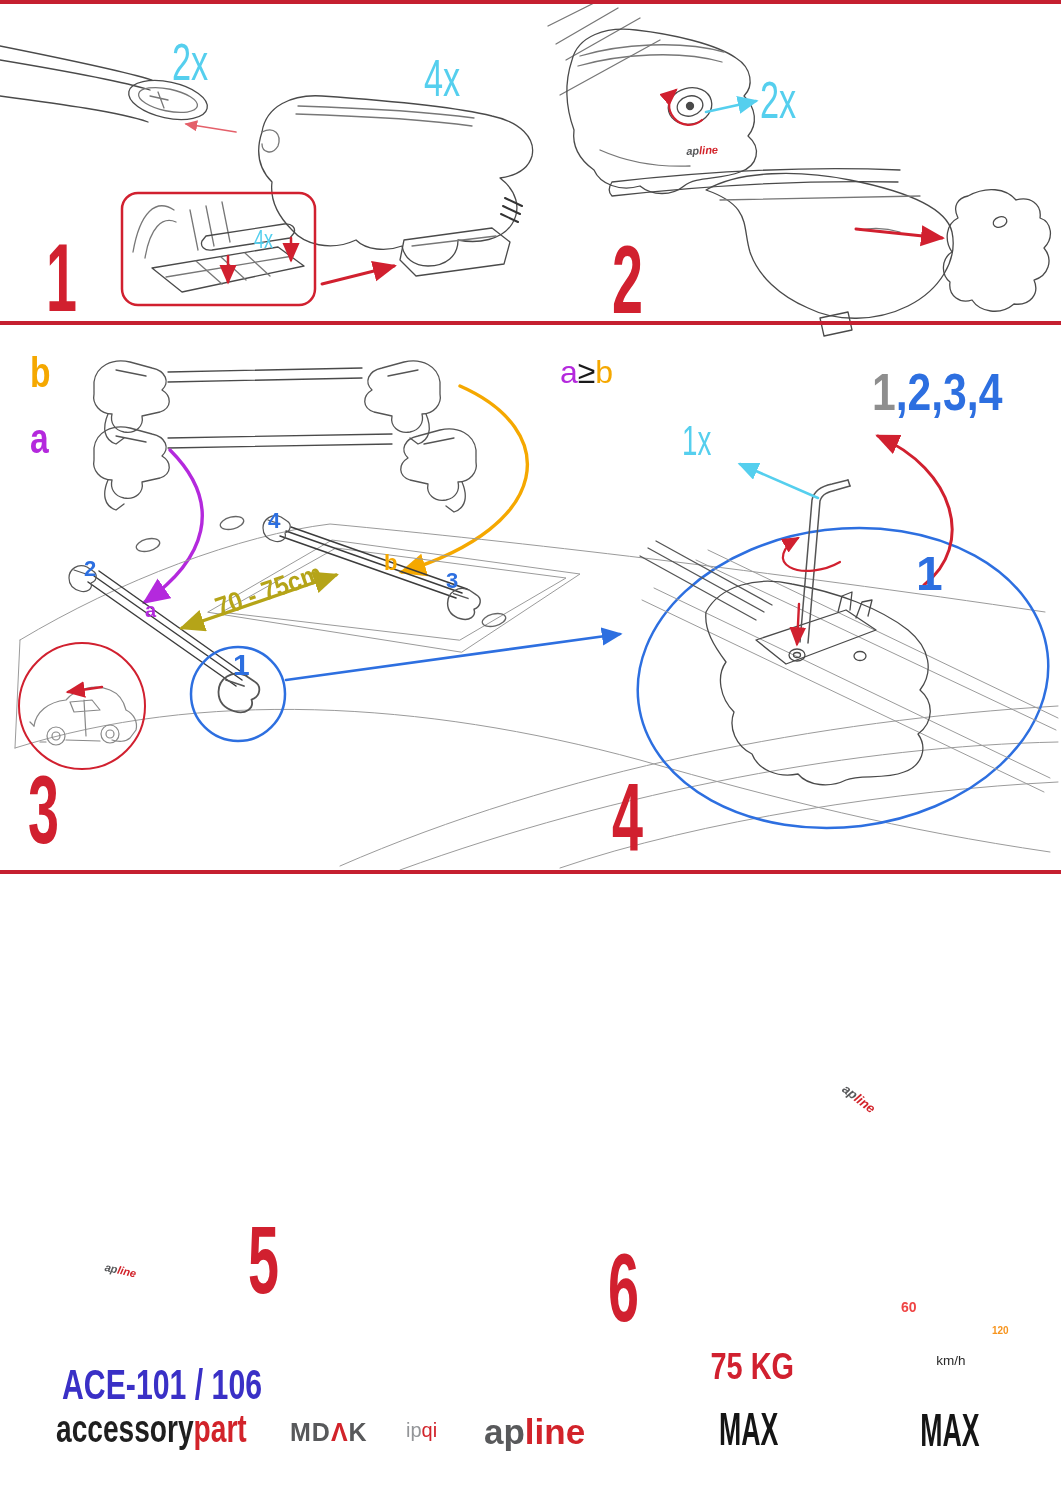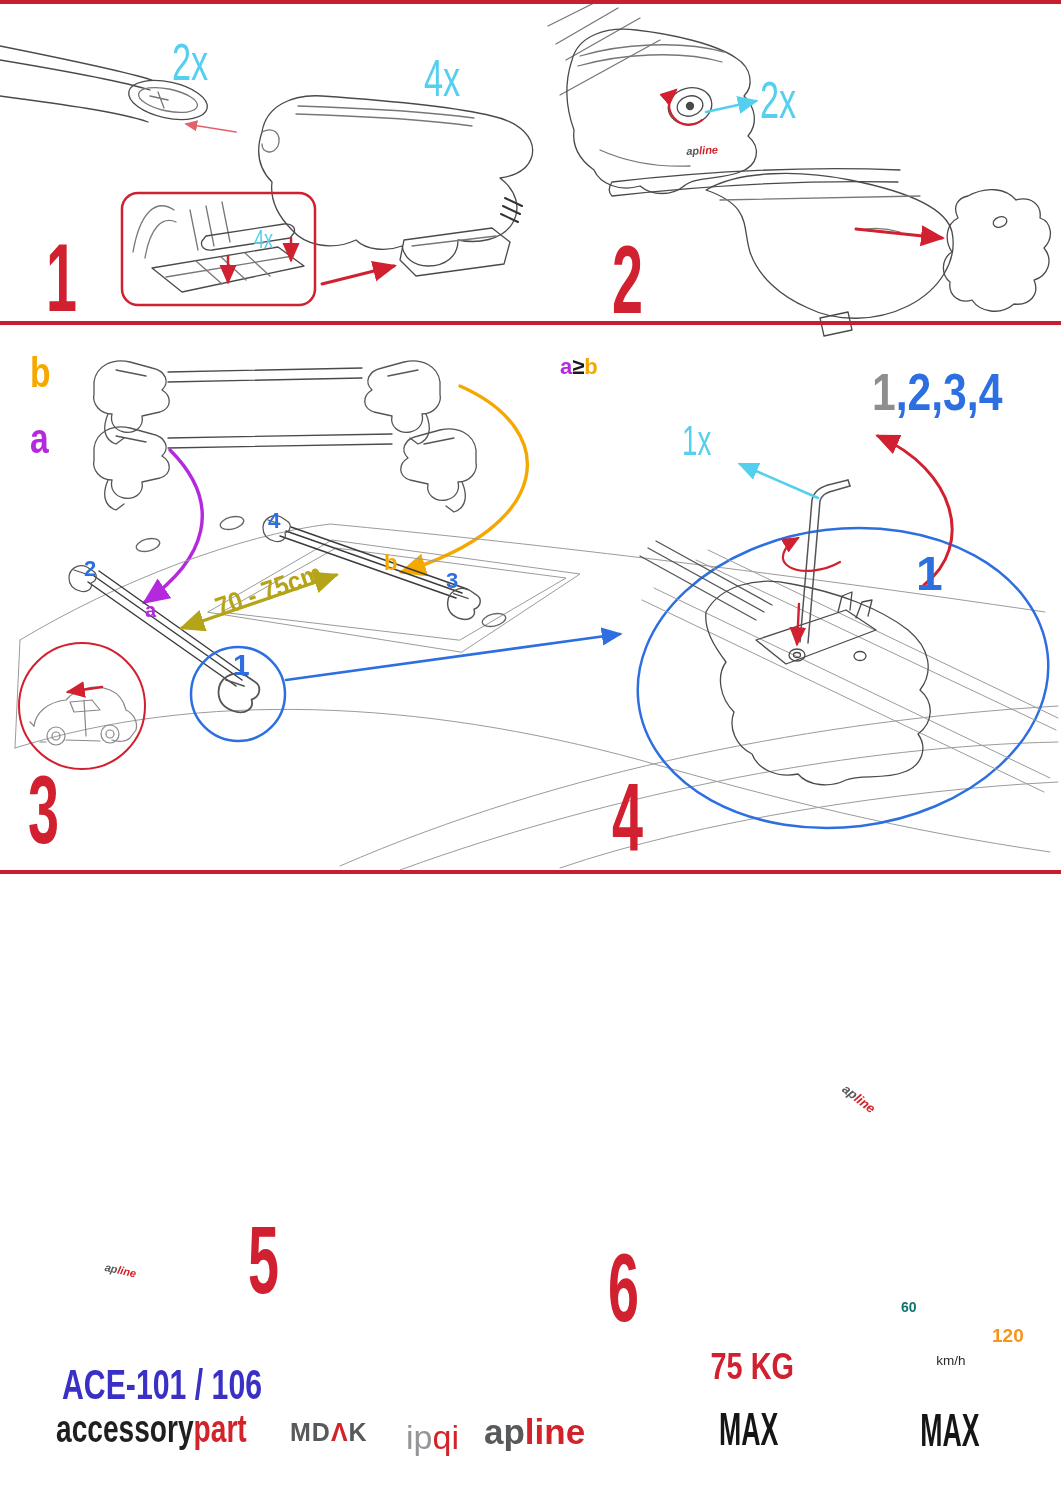--- a/index.html
+++ b/index.html
@@ -10,35 +10,35 @@
   .stepnum{font-weight:700;color:#d1202f;font-size:96px;transform:scaleX(.58);
            transform-origin:left top;letter-spacing:-2px;}
   .qty{color:#55cfee;font-weight:400;font-size:52px;transform:scaleX(.66);
        transform-origin:left top;}
   .qty-sm{color:#55cfee;font-weight:400;font-size:26px;transform:scaleX(.7);transform-origin:left top;}
   .barlabel{font-weight:700;font-size:42px;transform:scaleX(.8);transform-origin:left top;}
   .rooflabel{font-weight:700;font-size:22px;}
   .span-label{font-weight:700;font-size:27px;color:#b5a418;transform:rotate(-19deg) scaleX(.9);
               transform-origin:left top;}
   .pos1{font-weight:700;font-size:30px;color:#2d6fe0;}
-  .cond{font-weight:700;font-size:22px;}
+  .cond{font-weight:400;font-size:32px;}
   .seq{font-weight:700;font-size:52px;transform:scaleX(.82);transform-origin:left top;}
   .bigpos{font-weight:700;font-size:48px;color:#2d6fe0;}
   .badge{font-weight:700;font-style:italic;font-size:11px;transform-origin:left top;}
   .badge .bd{color:#58595b}.badge .br{color:#d2232a}
   .model{font-weight:700;font-size:42px;color:#3a30c6;transform:scaleX(.72);transform-origin:left top;}
   .brand{font-weight:700;font-size:38px;transform:scaleX(.74);transform-origin:left top;}
   .mdak{font-weight:700;font-size:25px;color:#58595b;letter-spacing:1px;}
-  .ipqi{font-weight:500;font-size:34px;color:#939598;}
+  .ipqi{font-weight:500;font-size:20px;color:#939598;}
   .apline{font-weight:700;font-size:35px;color:#58595b;}
   .redtxt{color:#d2232a}.darktxt{color:#1f1f1f}
   .kgval{font-weight:700;font-size:37px;color:#d1202f;transform:scaleX(.78);transform-origin:center;text-align:center;}
   .maxlbl{font-weight:700;font-size:46px;color:#151515;transform:scaleX(.58);transform-origin:center;text-align:center;}
-  .sp60{font-weight:700;font-size:14px;color:#0f766e;}
-  .sp120{font-weight:700;font-size:19px;color:#f7941d;}
+  .sp60{font-weight:700;font-size:14px;color:#ef4444;}
+  .sp120{font-weight:700;font-size:10px;color:#f7941d;}
   .kmh{font-size:13.5px;color:#2b2b2b;text-align:center;}
   .divider{position:absolute;left:0;width:1061px;height:4px;background:#c51f30;}
 </style>
 </head>
 <body>
 
 <div class="page">
 
 <svg width="1061" height="1500" viewBox="0 0 1061 1500">
   <defs>

